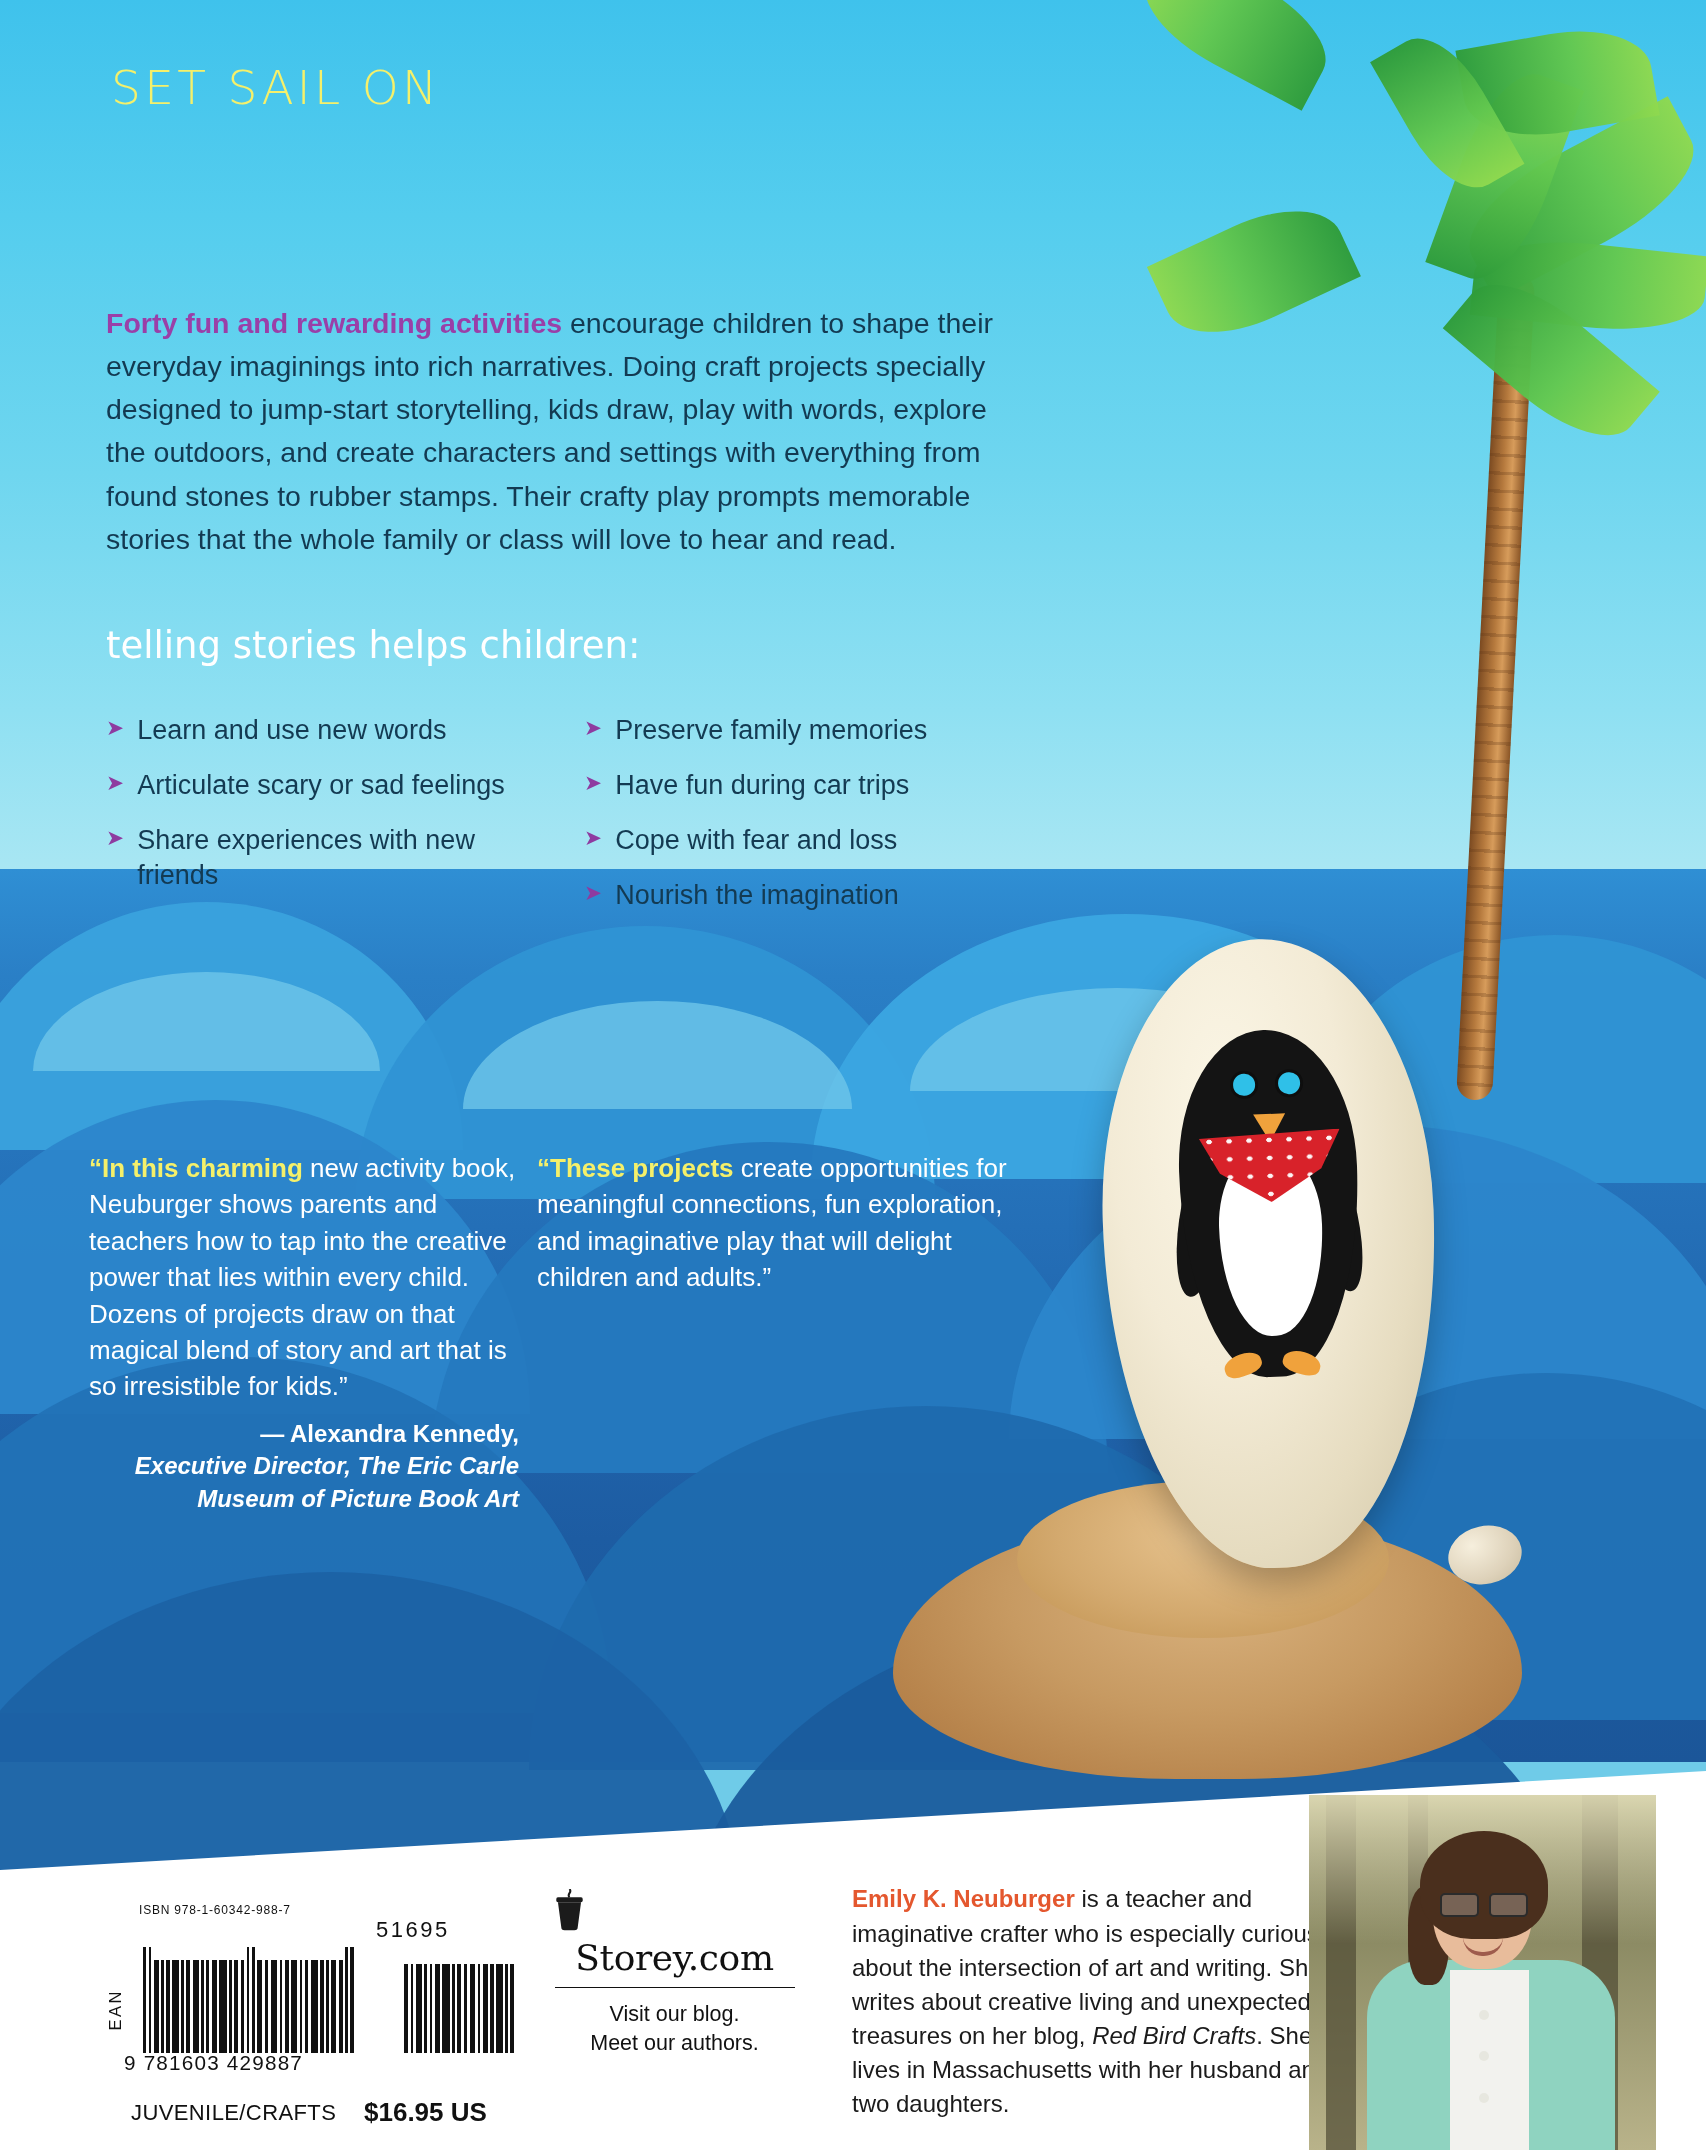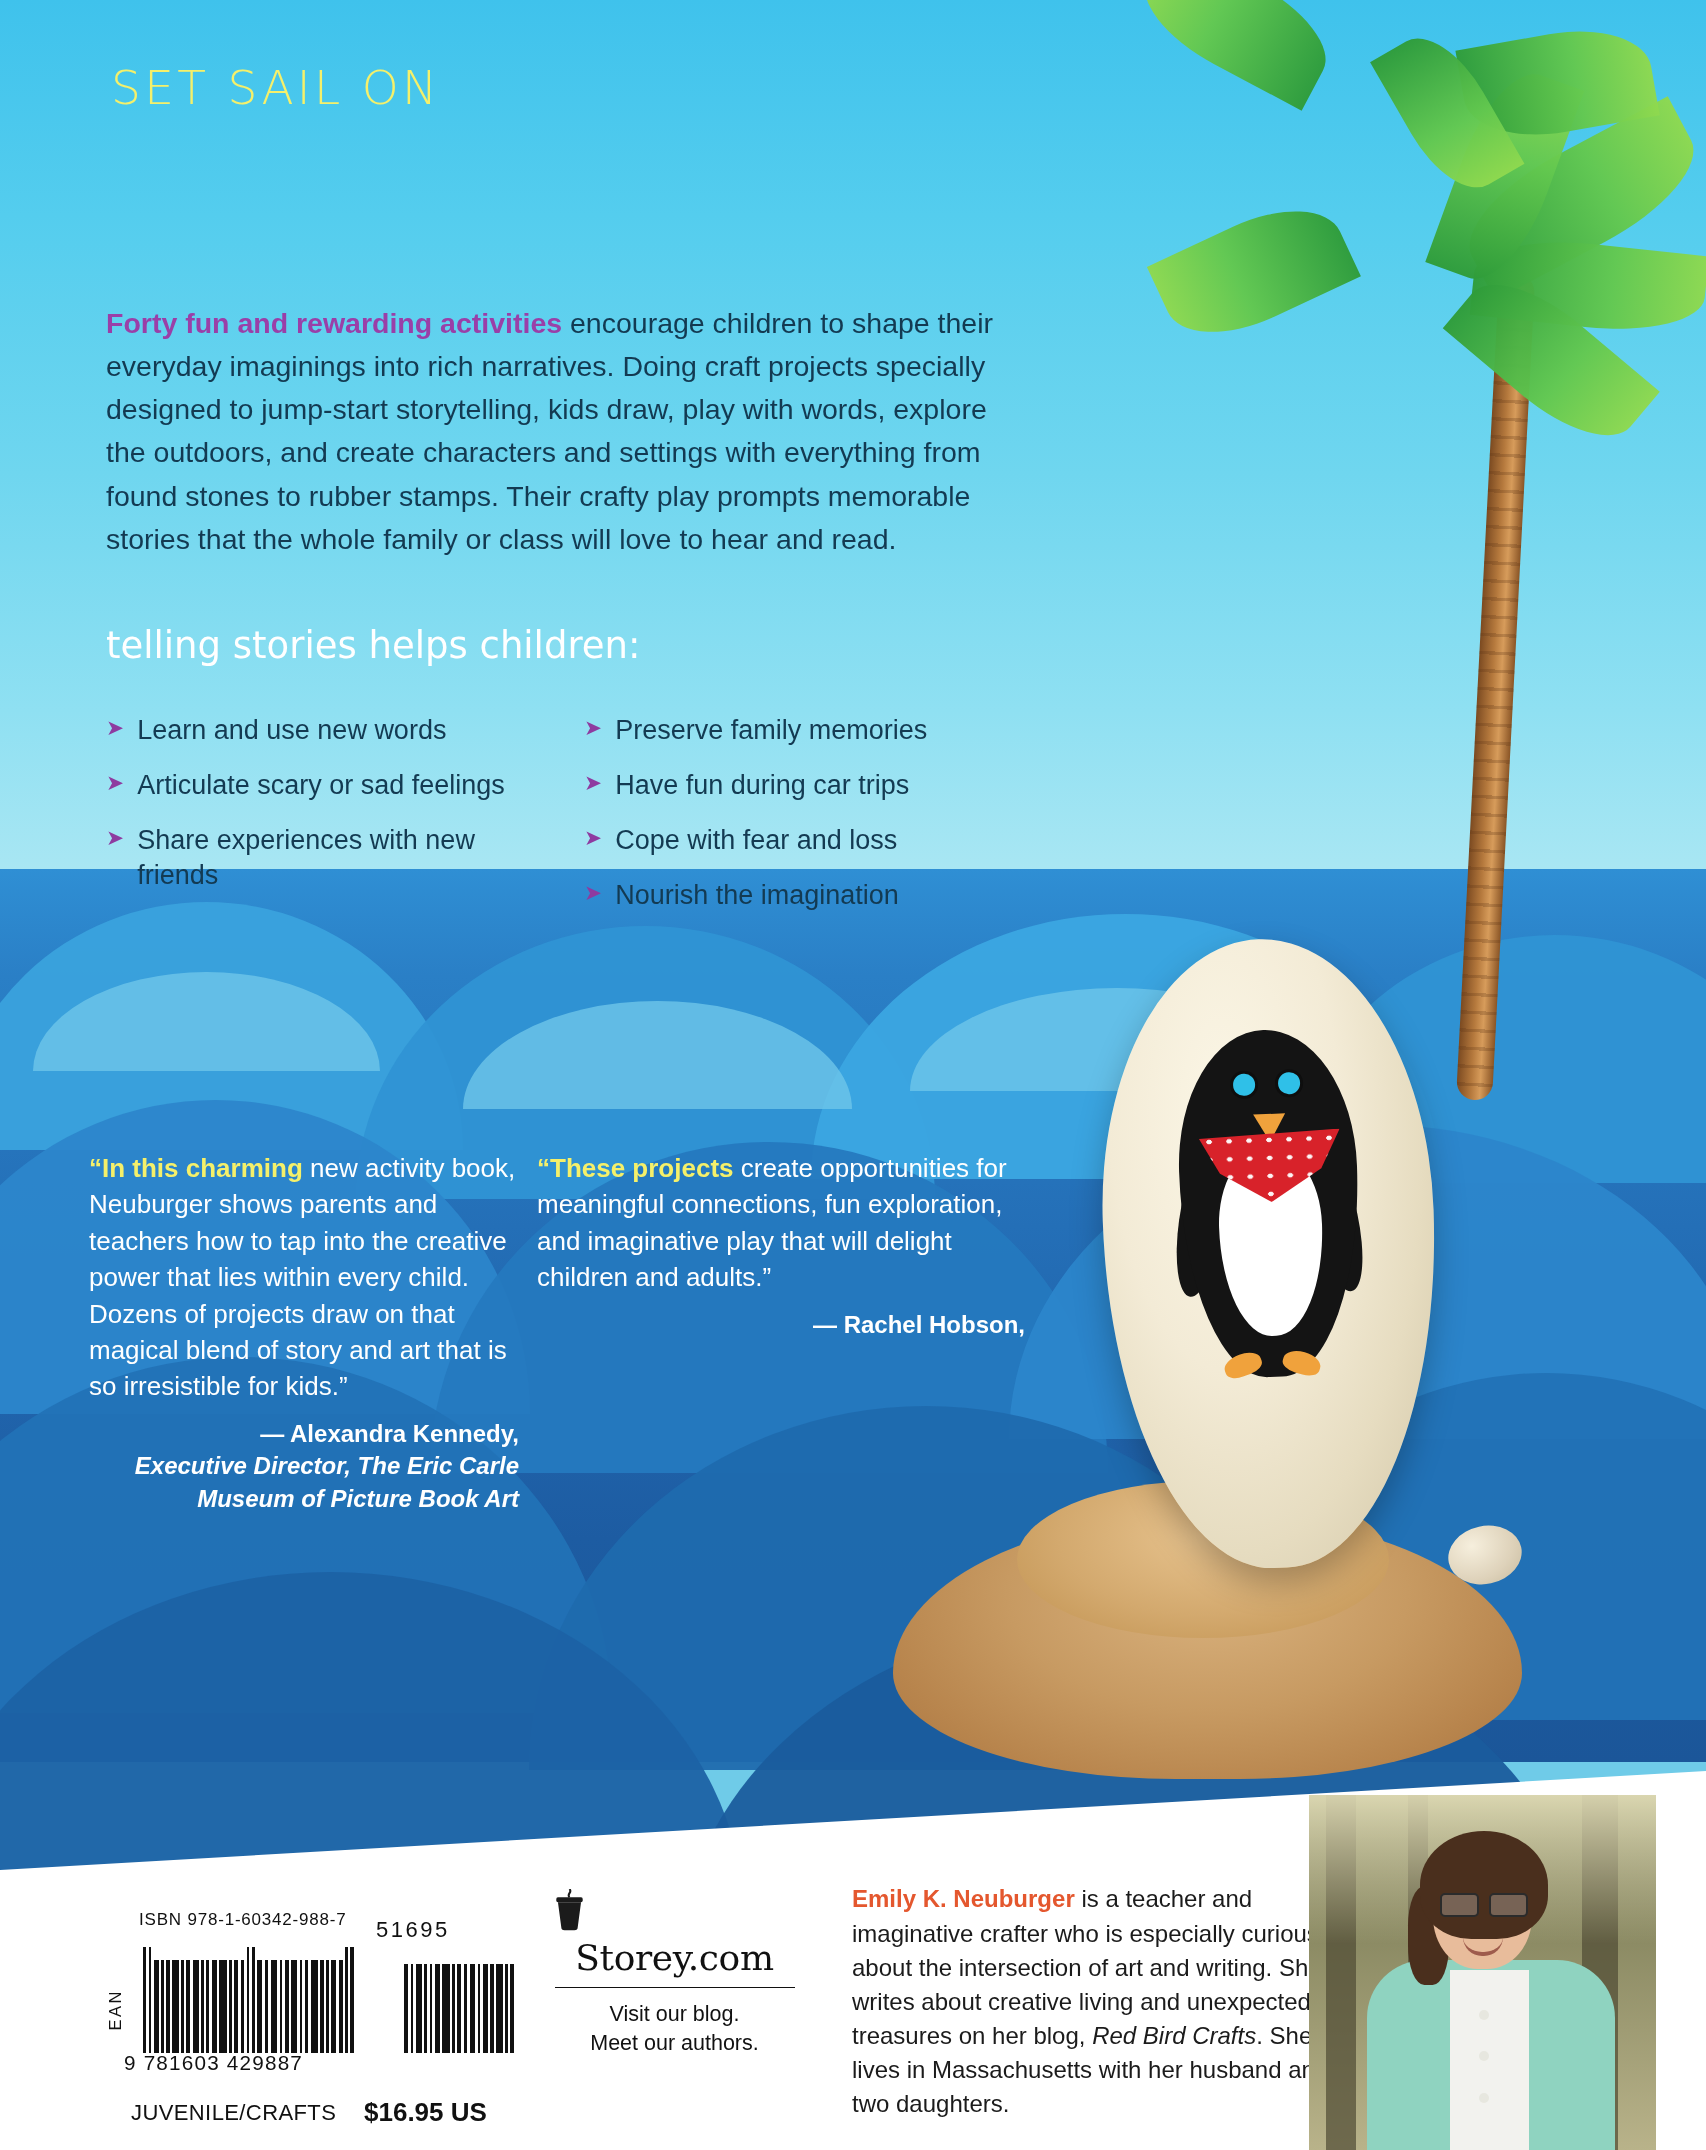--- a/index.html
+++ b/index.html
@@ -329,22 +329,22 @@
     position: absolute;
     left: 0; bottom: 281px;
     width: 1706px;
     height: 99px;
     background: #ffffff;
     clip-path: polygon(0 100%, 100% 0, 100% 100%, 0 100%);
   }
 
   .isbn-text {
     position: absolute;
-    left: 139px; bottom: 221px;
-    font-size: 17px;
+    left: 139px; bottom: 234px;
+    font-size: 12px;
     letter-spacing: 0.8px;
     color: #111;
     font-family: "Liberation Sans", sans-serif;
   }
   .barcode-wrap {
     position: absolute;
     left: 106px; bottom: 98px;
     display: flex;
     align-items: flex-end;
     gap: 18px;
@@ -617,21 +617,20 @@
       <div class="quote q1">
         <span class="strong">“In this charming</span><span> new activity book, Neuburger shows parents and teachers how to tap into the creative power that lies within every child. Dozens of projects draw on that magical blend of story and art that is so irresistible for kids.”</span>
         <div class="attrib">
           <div>— Alexandra Kennedy,</div>
           <div class="ital">Executive Director, The Eric Carle Museum of Picture Book Art</div>
         </div>
       </div>
       <div class="quote q2">
         <span class="strong">“These projects</span><span> create opportunities for meaningful connections, fun exploration, and imaginative play that will delight children and adults.”</span>
         <div class="attrib">
-          <div>— Rachel Hobson,</div>
         </div>
       </div>
     </div>
   </div>
 
   <div class="bottom-diag"></div>
   <div class="bottom">
 
     <div class="isbn-text">ISBN 978-1-60342-988-7</div>
 

